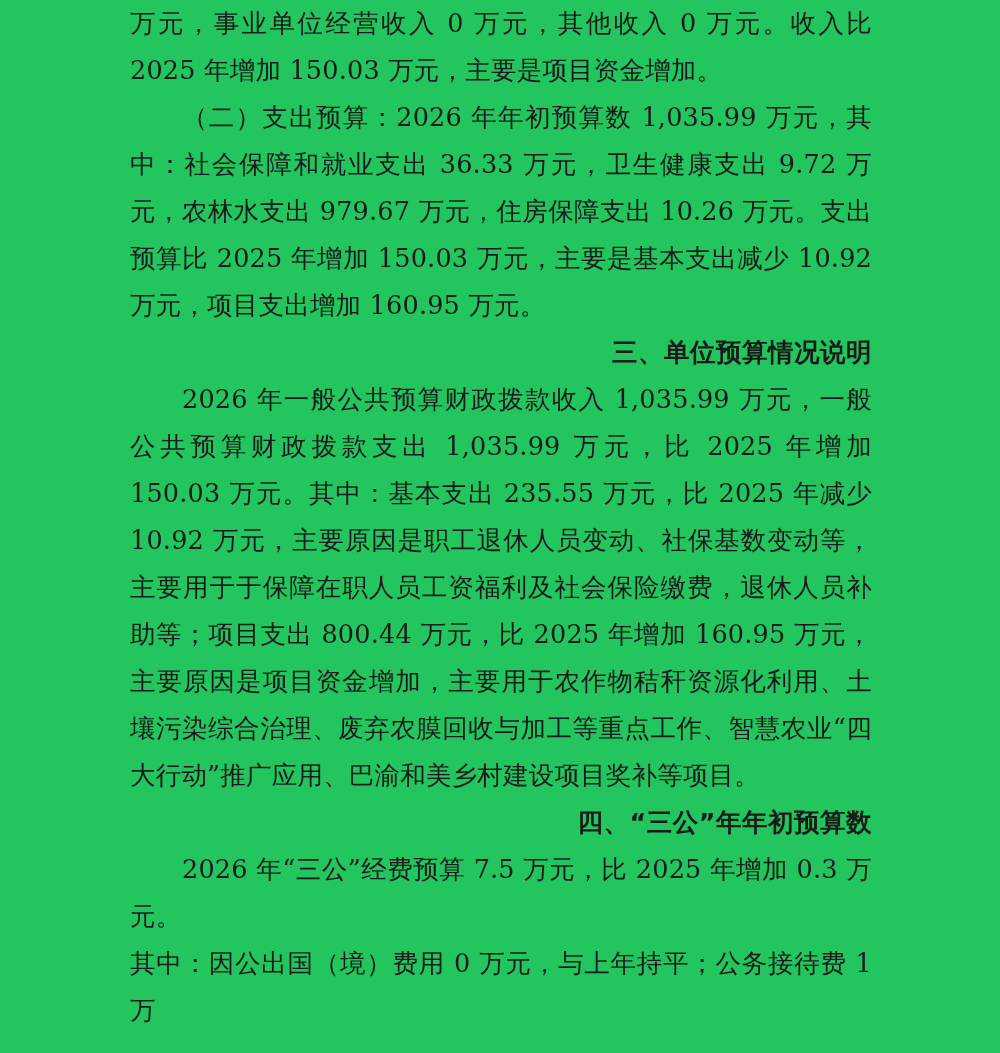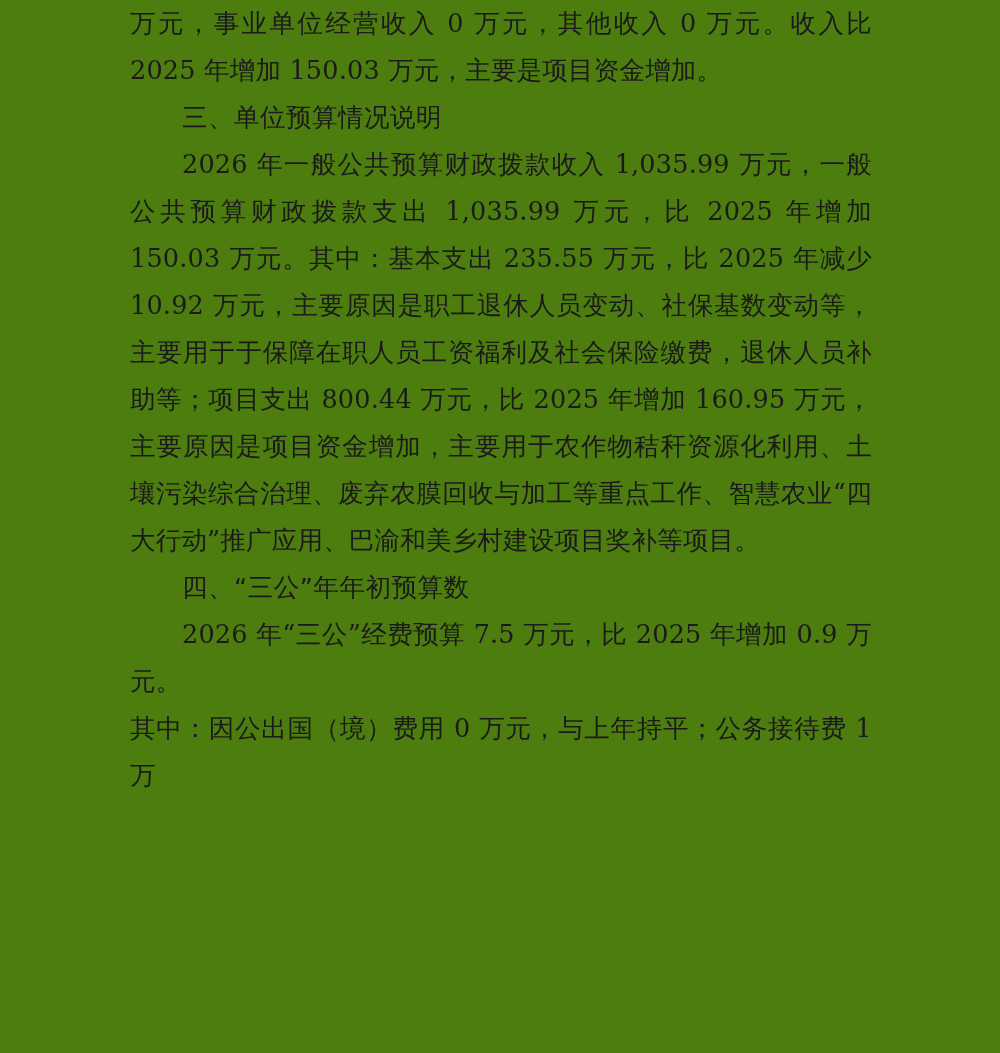--- a/index.html
+++ b/index.html
@@ -4,21 +4,21 @@
 <style>
   html, body {
     margin: 0;
     padding: 0;
     background: #ffffff;
   }
   .page {
     position: relative;
     width: 1000px;
     height: 1053px;
-    background: #4d7c0f;
+    background: #22c55e;
     overflow: hidden;
     font-family: "DejaVu Serif", "Liberation Serif", serif;
     color: #1a1a1a;
   }
   .content {
     padding: 0 128px 0 130px;
     box-sizing: border-box;
   }
   p.para {
     margin: 0;
@@ -29,40 +29,42 @@
     letter-spacing: 0.2px;
     font-weight: 400;
   }
   p.indent {
     text-indent: 52px;
   }
   h2.heading {
     margin: 0;
     font-size: 25.5px;
     line-height: 47px;
-    font-weight: normal;
+    font-weight: bold;
     text-indent: 52px;
     font-family: "DejaVu Sans", "Liberation Sans", sans-serif;
     letter-spacing: 0.5px;
+    text-align: right;
   }
 </style>
 </head>
 <body>
 
 <div class="page">
   <div class="content">
 
     <p class="para">万元，事业单位经营收入 0 万元，其他收入 0 万元。收入比 2025 年增加 150.03 万元，主要是项目资金增加。</p>
 
+    <p class="para indent">（二）支出预算：2026 年年初预算数 1,035.99 万元，其中：社会保障和就业支出 36.33 万元，卫生健康支出 9.72 万元，农林水支出 979.67 万元，住房保障支出 10.26 万元。支出预算比 2025 年增加 150.03 万元，主要是基本支出减少 10.92 万元，项目支出增加 160.95 万元。</p>
 
     <h2 class="heading">三、单位预算情况说明</h2>
 
     <p class="para indent">2026 年一般公共预算财政拨款收入 1,035.99 万元，一般公共预算财政拨款支出 1,035.99 万元，比 2025 年增加 150.03 万元。其中：基本支出 235.55 万元，比 2025 年减少 10.92 万元，主要原因是职工退休人员变动、社保基数变动等，主要用于于保障在职人员工资福利及社会保险缴费，退休人员补助等；项目支出 800.44 万元，比 2025 年增加 160.95 万元，主要原因是项目资金增加，主要用于农作物秸秆资源化利用、土壤污染综合治理、废弃农膜回收与加工等重点工作、智慧农业“四大行动”推广应用、巴渝和美乡村建设项目奖补等项目。</p>
 
 
     <h2 class="heading">四、“三公”年年初预算数</h2>
 
-    <p class="para indent">2026 年“三公”经费预算 7.5 万元，比 2025 年增加 0.9 万元。</p>
+    <p class="para indent">2026 年“三公”经费预算 7.5 万元，比 2025 年增加 0.3 万元。</p>
 
     <p class="para">其中：因公出国（境）费用 0 万元，与上年持平；公务接待费 1 万</p>
 
   </div>
 </div>
 
 </body></html>

